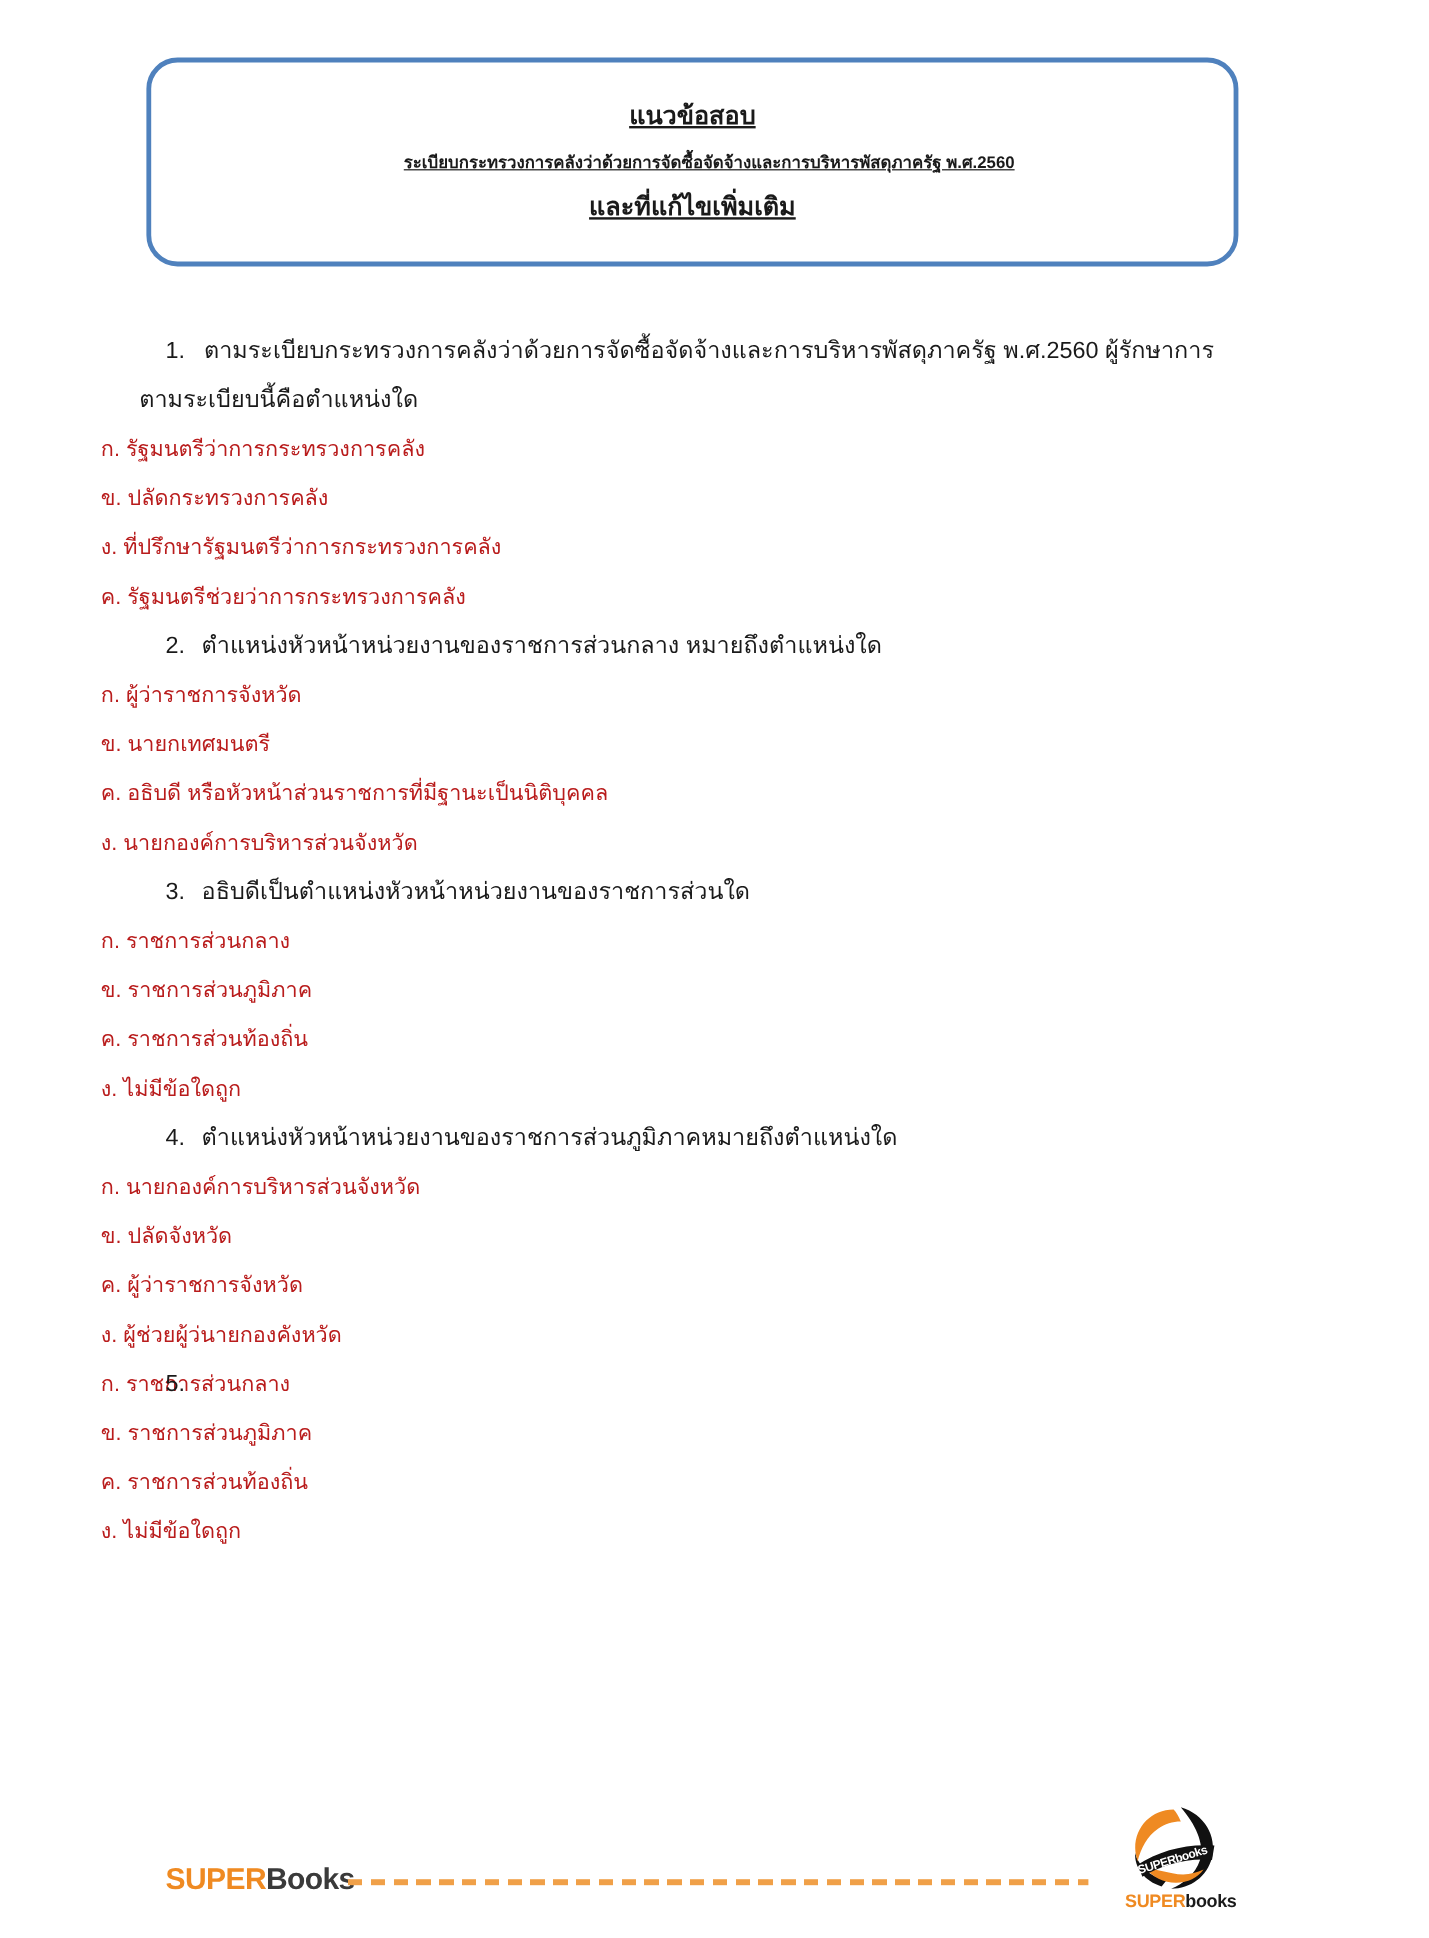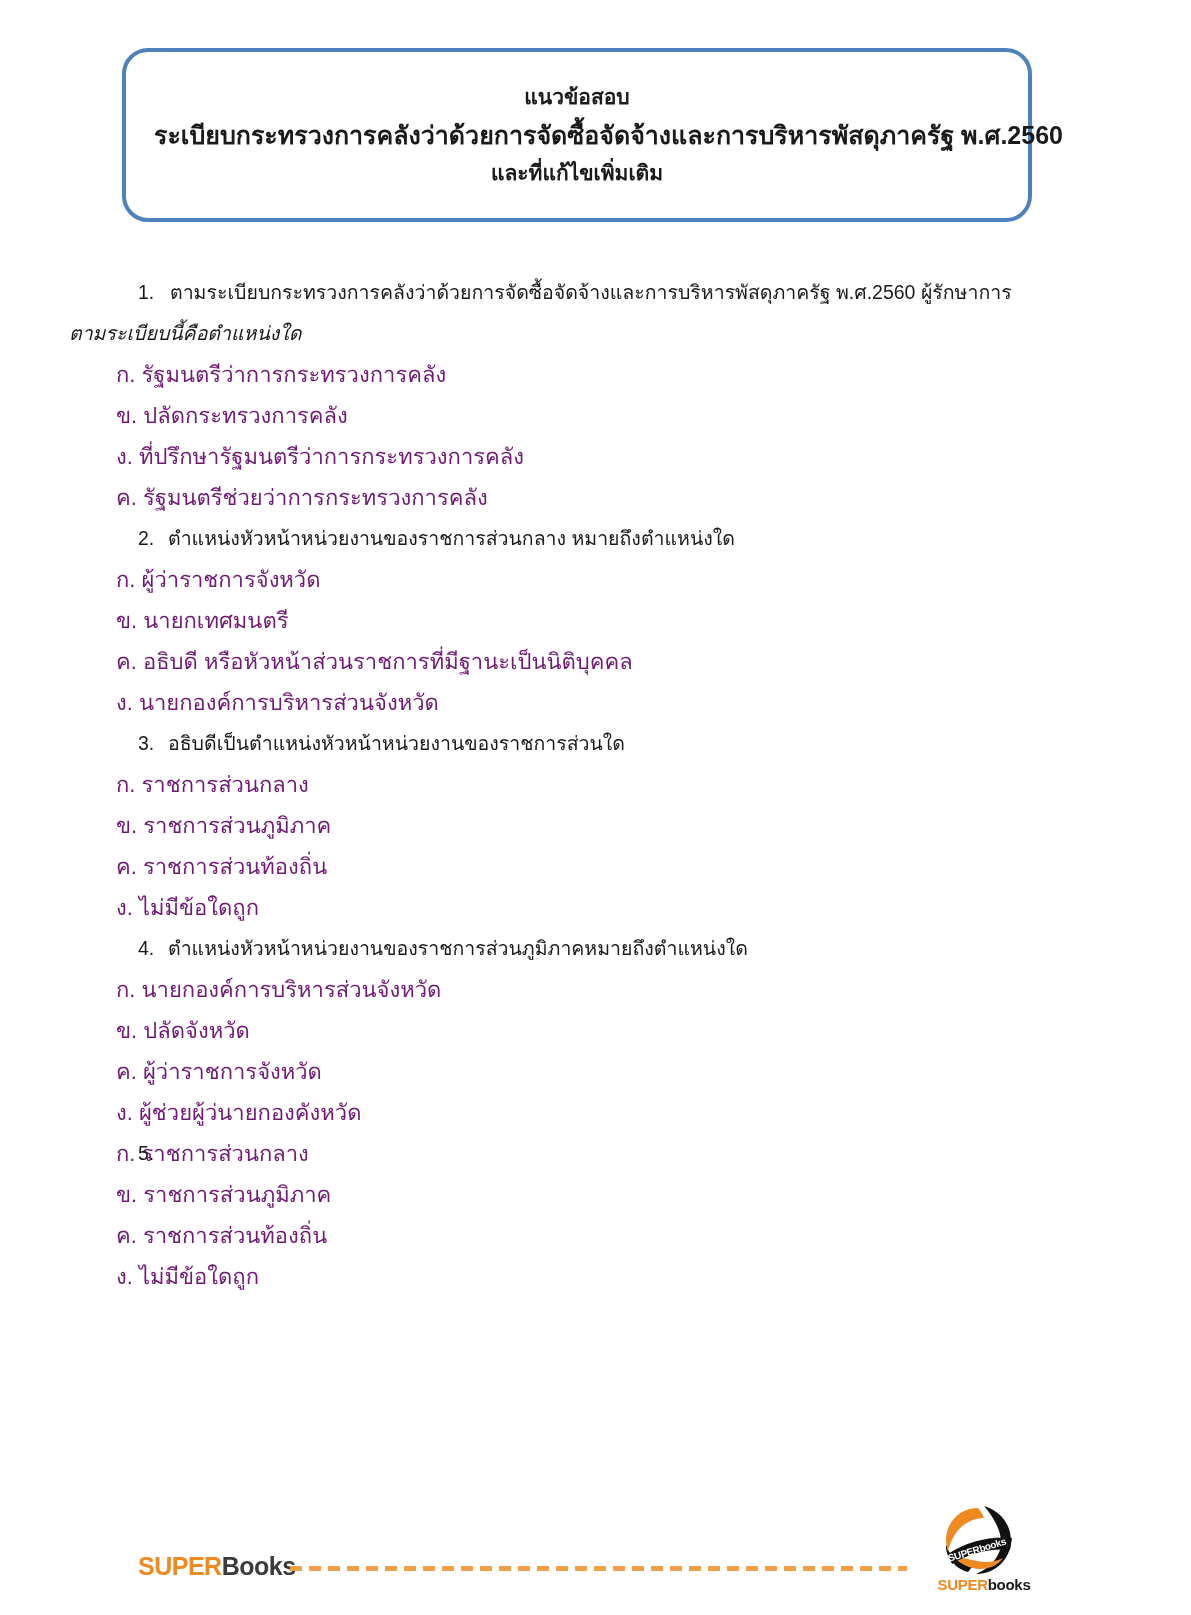--- a/index.html
+++ b/index.html
@@ -22,33 +22,35 @@
     left: 122px;
     top: 48px;
     width: 910px;
     height: 174px;
     box-sizing: border-box;
     border: 4px solid #4f81bd;
     border-radius: 26px;
     background: #ffffff;
     display: flex;
     flex-direction: column;
+    align-items: center;
     justify-content: flex-start;
     padding-top: 26px;
+    text-decoration: underline;
   }
   .title-line {
     font-size: 21px;
     font-weight: bold;
     color: #1a1a1a;
     line-height: 38px;
     text-align: center;
     white-space: nowrap;
   }
   .title-line.main {
-    font-size: 25px;
+    font-size: 14px;
     margin-left: 28px;
   }
 
   
   .questions {
     position: absolute;
     left: 0;
     top: 272px;
     width: 1191px;
   }
@@ -70,29 +72,28 @@
   }
   .q-text.first .q-num {
     left: 138px;
   }
   .q-text.first {
     padding-left: 170px;
   }
   .q-cont {
     font-size: 19.5px;
     line-height: 41px;
-    padding-left: 69px;
-    color: #1a1a1a;
-    font-style: italic;
+    padding-left: 116px;
+    color: #1a1a1a;
   }
   .option {
-    font-size: 22px;
+    font-size: 18px;
     line-height: 41px;
-    padding-left: 116px;
-    color: #701a75;
+    padding-left: 84px;
+    color: #b91c1c;
     white-space: nowrap;
   }
 
   
   .footer {
     position: absolute;
     left: 0;
     top: 1552px;
     width: 1191px;
     height: 70px;

